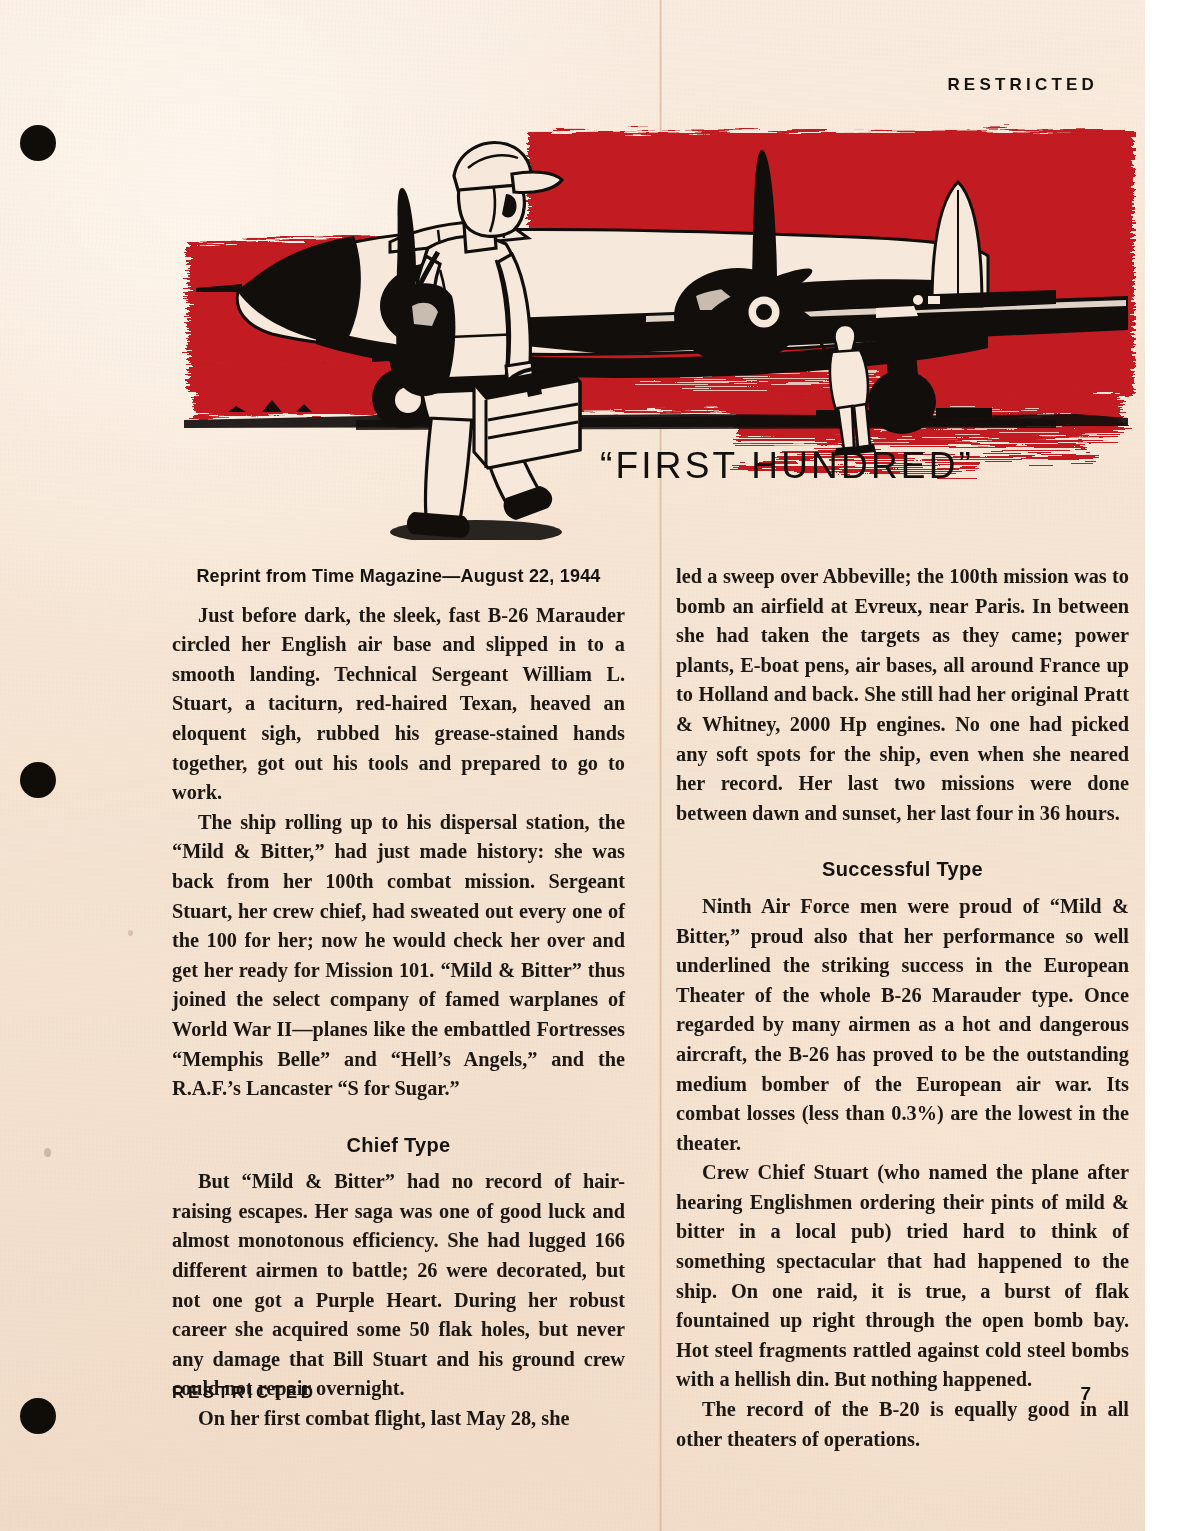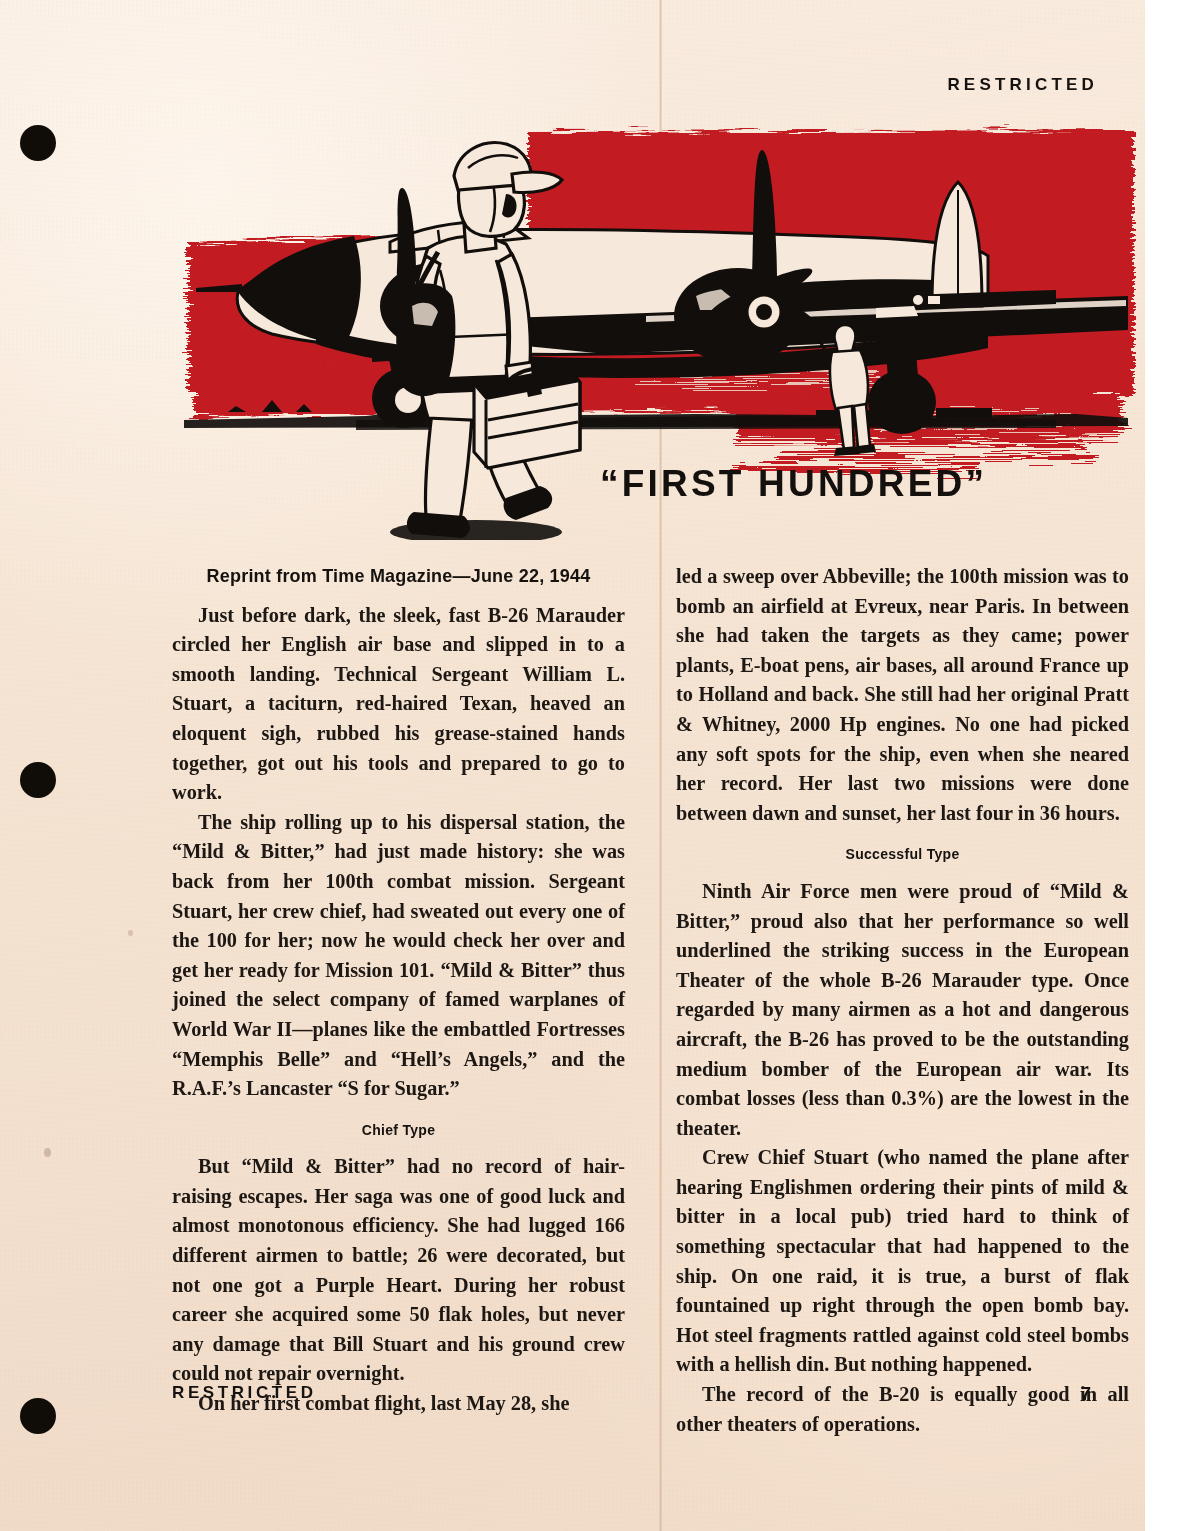--- a/index.html
+++ b/index.html
@@ -77,23 +77,23 @@
     top: 120px;
     width: 960px;
     height: 420px;
   }
   .illustration svg { display: block; width: 100%; height: 100%; }
 
   
   .headline {
     position: absolute;
     left: 600px;
-    top: 463px;
-    font-family: "Liberation Sans", sans-serif;
-    font-weight: bold;
+    top: 445px;
+    font-family: "Liberation Sans", sans-serif;
+    font-weight: normal;
     font-size: 37px;
     letter-spacing: 3.2px;
     color: #14100d;
     white-space: nowrap;
   }
 
   
   .col {
     position: absolute;
     top: 562px;
@@ -112,25 +112,25 @@
     font-weight: bold;
     font-size: 18px;
     text-align: center;
     letter-spacing: 0.2px;
     color: #16120f;
     margin: 0 0 9px 0;
   }
   .subhead {
     font-family: "Liberation Sans", sans-serif;
     font-weight: bold;
-    font-size: 14px;
+    font-size: 20px;
     text-align: center;
     letter-spacing: 0.3px;
     color: #16120f;
-    margin: 12px 0 7px 0;
+    margin: 27px 0 7px 0;
   }
   p.para {
     margin: 0;
     text-indent: 26px;
     font-weight: bold;
   }
   p.para.no-indent { text-indent: 0; }
 
   
   .restricted-foot {
@@ -380,21 +380,21 @@
 
           <path fill="#120e0c" d="M350,266 L364,263 L366,274 L352,277 Z"></path>
         </g>
       </g>
     </svg>
   </div>
 
   <div class="headline">“FIRST HUNDRED”</div>
 
   <div class="col col-left">
-    <div class="byline">Reprint from Time Magazine—June 22, 1944</div>
+    <div class="byline">Reprint from Time Magazine—August 22, 1944</div>
     <p class="para">Just before dark, the sleek, fast B-26 Marauder circled her English air base and slipped in to a smooth landing. Technical Sergeant William L. Stuart, a taciturn, red-haired Texan, heaved an eloquent sigh, rubbed his grease-stained hands together, got out his tools and prepared to go to work.</p>
     <p class="para">The ship rolling up to his dispersal station, the “Mild &amp; Bitter,” had just made history: she was back from her 100th combat mission. Sergeant Stuart, her crew chief, had sweated out every one of the 100 for her; now he would check her over and get her ready for Mission 101. “Mild &amp; Bitter” thus joined the select company of famed warplanes of World War II—planes like the embattled Fortresses “Memphis Belle” and “Hell’s Angels,” and the R.A.F.’s Lancaster “S for Sugar.”</p>
     <div class="subhead">Chief Type</div>
     <p class="para">But “Mild &amp; Bitter” had no record of hair-raising escapes. Her saga was one of good luck and almost monotonous efficiency. She had lugged 166 different airmen to battle; 26 were decorated, but not one got a Purple Heart. During her robust career she acquired some 50 flak holes, but never any damage that Bill Stuart and his ground crew could not repair overnight.</p>
     <p class="para">On her first combat flight, last May 28, she</p>
   </div>
 
   <div class="col col-right">
     <p class="para no-indent">led a sweep over Abbeville; the 100th mission was to bomb an airfield at Evreux, near Paris. In between she had taken the targets as they came; power plants, E-boat pens, air bases, all around France up to Holland and back. She still had her original Pratt &amp; Whitney, 2000 Hp engines. No one had picked any soft spots for the ship, even when she neared her record. Her last two missions were done between dawn and sunset, her last four in 36 hours.</p>
     <div class="subhead">Successful Type</div>

